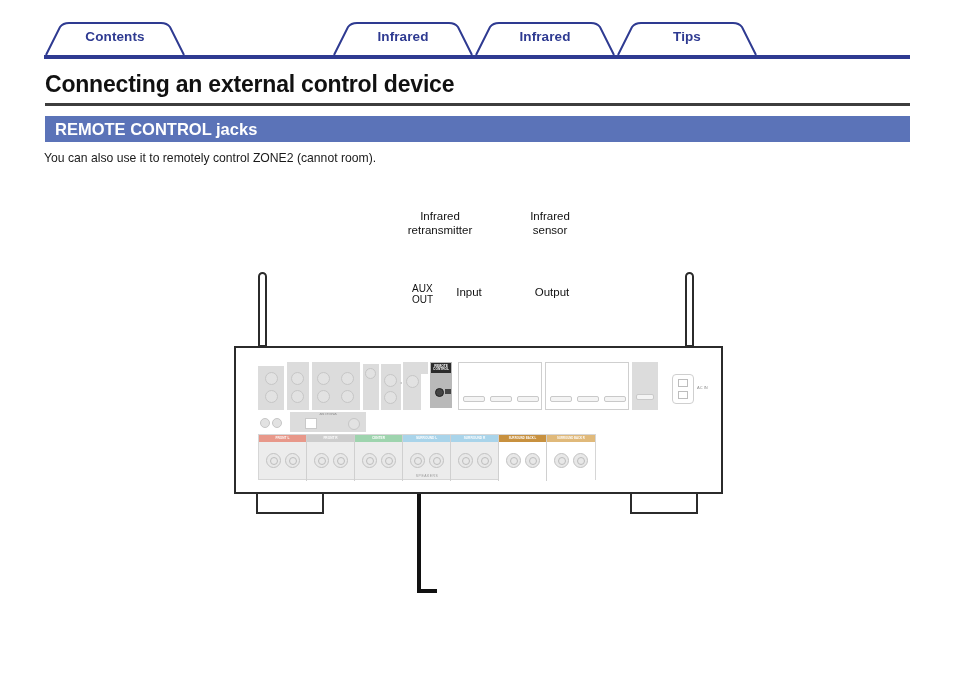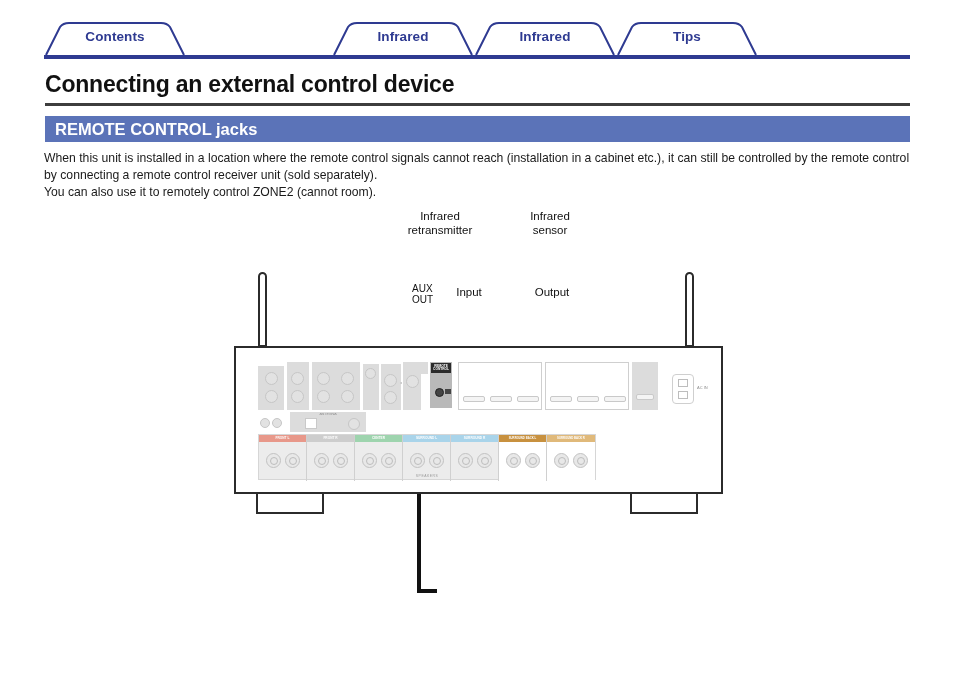--- a/index.html
+++ b/index.html
@@ -431,21 +431,20 @@
 </div>
 
 <div class="page-title">Connecting an external control device</div>
 <div class="title-rule"></div>
 
 <div class="section-bar">
   <div class="section-title">REMOTE CONTROL jacks</div>
 </div>
 
 <div class="bodytext">
-  <p>When this unit is installed in a location where the remote control signals cannot reach (installation in a cabinet etc.), it can still be controlled by the remote control by connecting a remote control receiver unit (sold separately).</p>
   <p>You can also use it to remotely control ZONE2 (cannot room).</p>
 </div>
 
 <div class="diagram">
 
   <div class="dlabel" style="left:385px; top:9px; width:110px;">Infrared
 retransmitter</div>
   <div class="dlabel" style="left:508px; top:9px; width:84px;">Infrared
 sensor</div>
 

